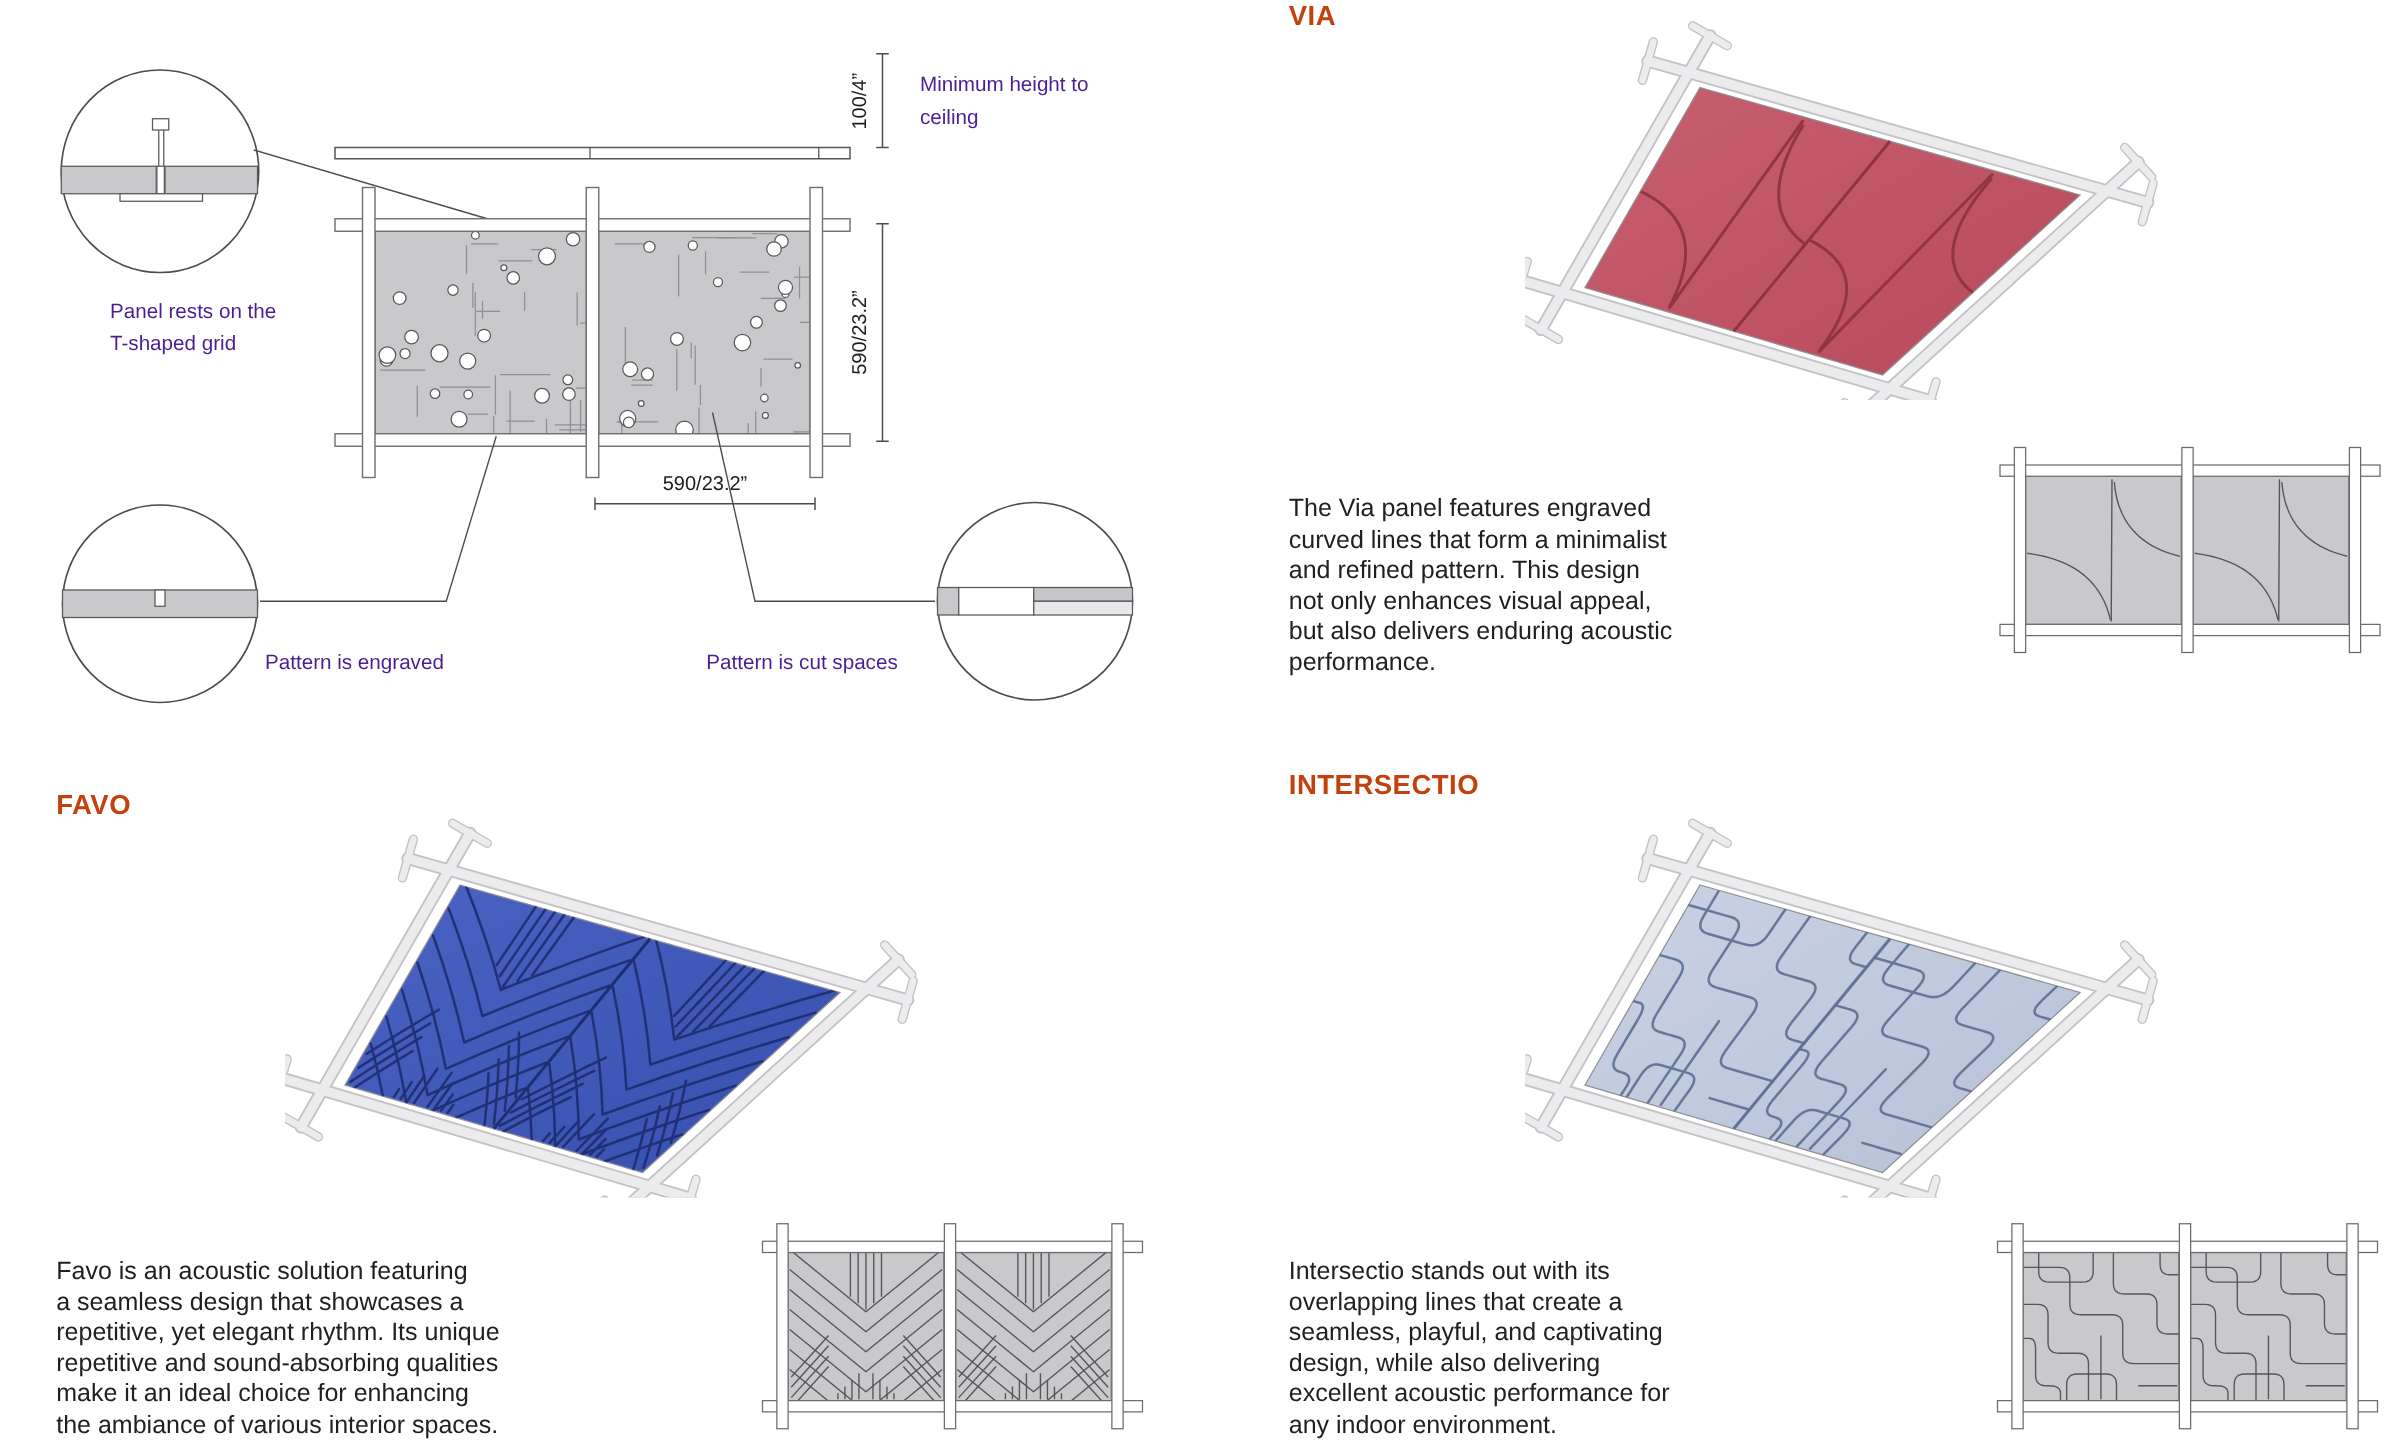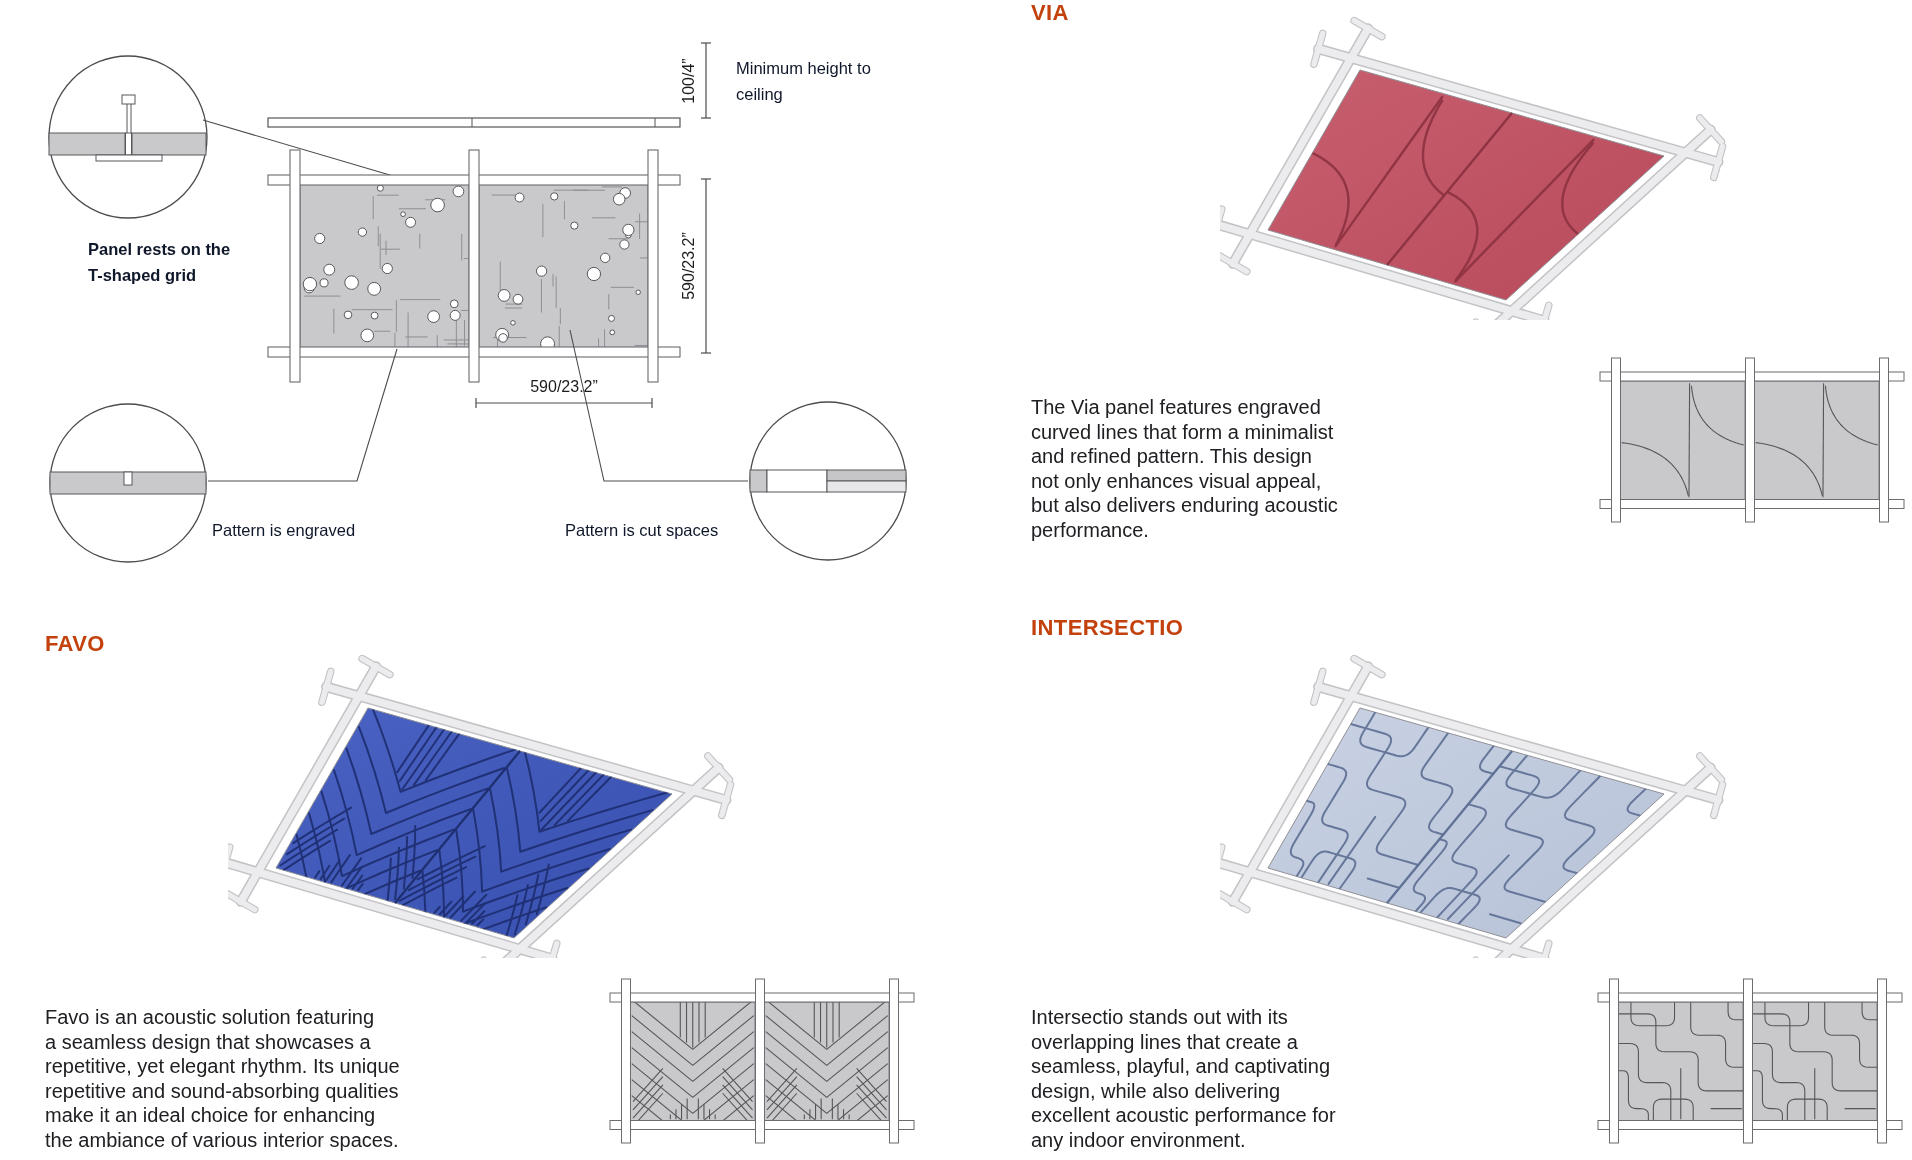--- a/index.html
+++ b/index.html
@@ -2,36 +2,36 @@
 <html><head>
 <meta charset="utf-8">
 <style>
   html,body{margin:0;padding:0;background:#ffffff;}
   .canvas{position:relative;width:1912px;height:1160px;overflow:hidden;background:#ffffff;
           font-family:"Liberation Sans",sans-serif;color:#1d1d1f;}
   svg{position:absolute;display:block;}
   #diagram-svg{left:0;top:0;}
   .heading{position:absolute;margin:0;font-size:22px;font-weight:700;letter-spacing:.4px;color:#c2410c;}
   .desc{position:absolute;font-size:20px;line-height:24.5px;white-space:pre-line;color:#202024;}
-  .anno{position:absolute;font-size:16.5px;line-height:26px;white-space:pre-line;color:#0f172a;}
+  .anno{position:absolute;font-size:16.5px;line-height:26px;white-space:pre-line;color:#4c1d95;}
   .dim{font-size:16px;fill:#1c1c1e;font-family:"Liberation Sans",sans-serif;}
   #via-heading{left:1031px;top:0px;}
   #iso-via{left:1220px;top:10px;width:520px;height:310px;}
   #via-desc{left:1031px;top:395px;}
   #top-via{left:1597px;top:352px;width:310px;height:190px;}
   #favo-heading{left:45px;top:631px;}
   #iso-favo{left:228px;top:648px;width:520px;height:310px;}
   #favo-desc{left:45px;top:1005px;}
   #top-favo{left:607px;top:973px;width:310px;height:190px;}
   #intersectio-heading{left:1031px;top:615px;}
   #iso-intersectio{left:1220px;top:648px;width:520px;height:310px;}
   #intersectio-desc{left:1031px;top:1005px;}
   #top-intersectio{left:1595px;top:973px;width:310px;height:190px;}
   #min-height-note{left:736px;top:55px;}
-  #panel-rests-note{left:88px;top:236px;font-weight:bold;}
+  #panel-rests-note{left:88px;top:236px;}
   #engraved-note{left:212px;top:517px;text-align:center;}
   #cut-note{left:565px;top:517px;}
 </style>
 </head>
 <body>
 
 <div class="canvas">
 
   <svg id="diagram-svg" viewBox="0 0 960 620" width="960" height="620">
     <defs>

